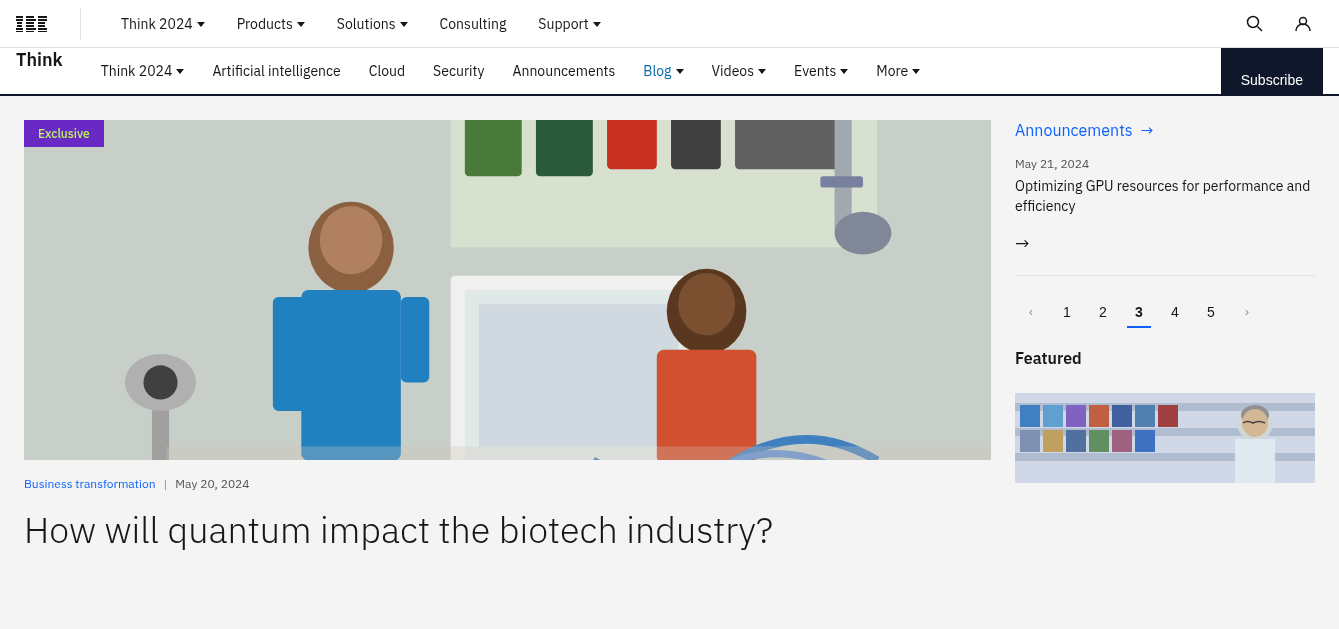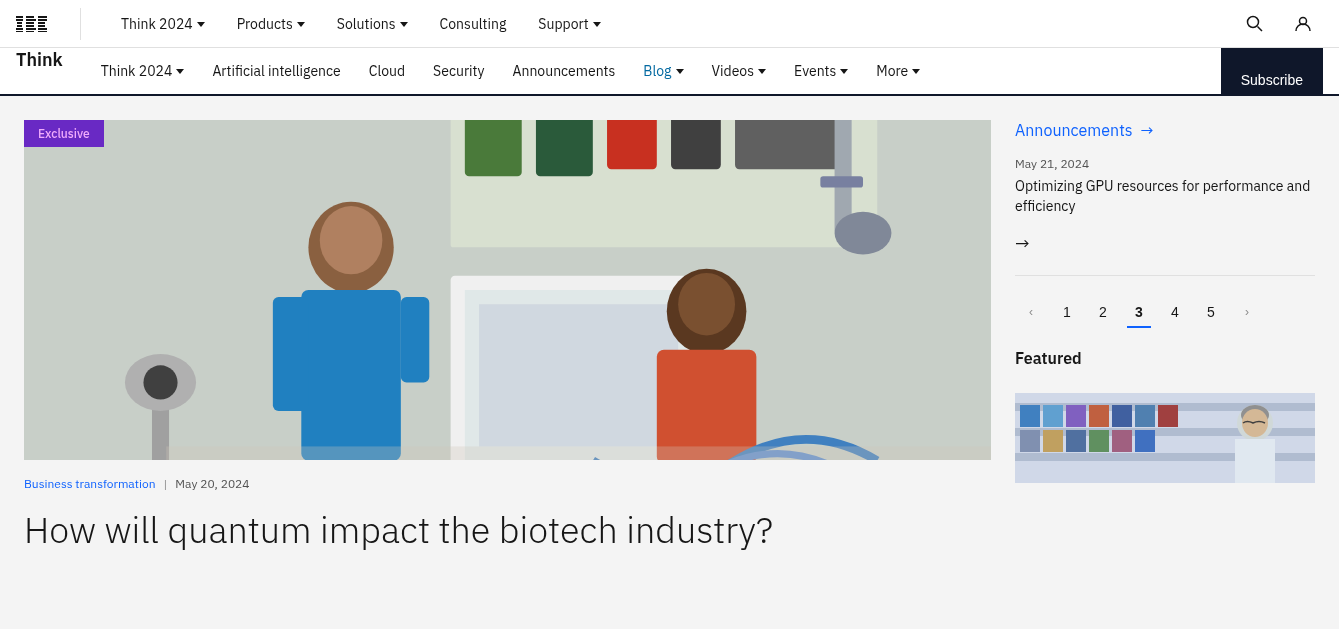--- a/index.html
+++ b/index.html
@@ -153,21 +153,21 @@
       align-items: center;
       justify-content: center;
       overflow: hidden;
       position: relative;
     }
     .exclusive-badge {
       position: absolute;
       top: 0;
       left: 0;
       background: #6929c4;
-      color: #f0abfc;
+      color: #bef264;
       font-size: 12px;
       padding: 6px 14px;
       font-weight: 500;
       z-index: 2;
     }
     .article-meta {
       margin-top: 16px;
       font-size: 12px;
       color: #0f62fe;
       display: flex;

